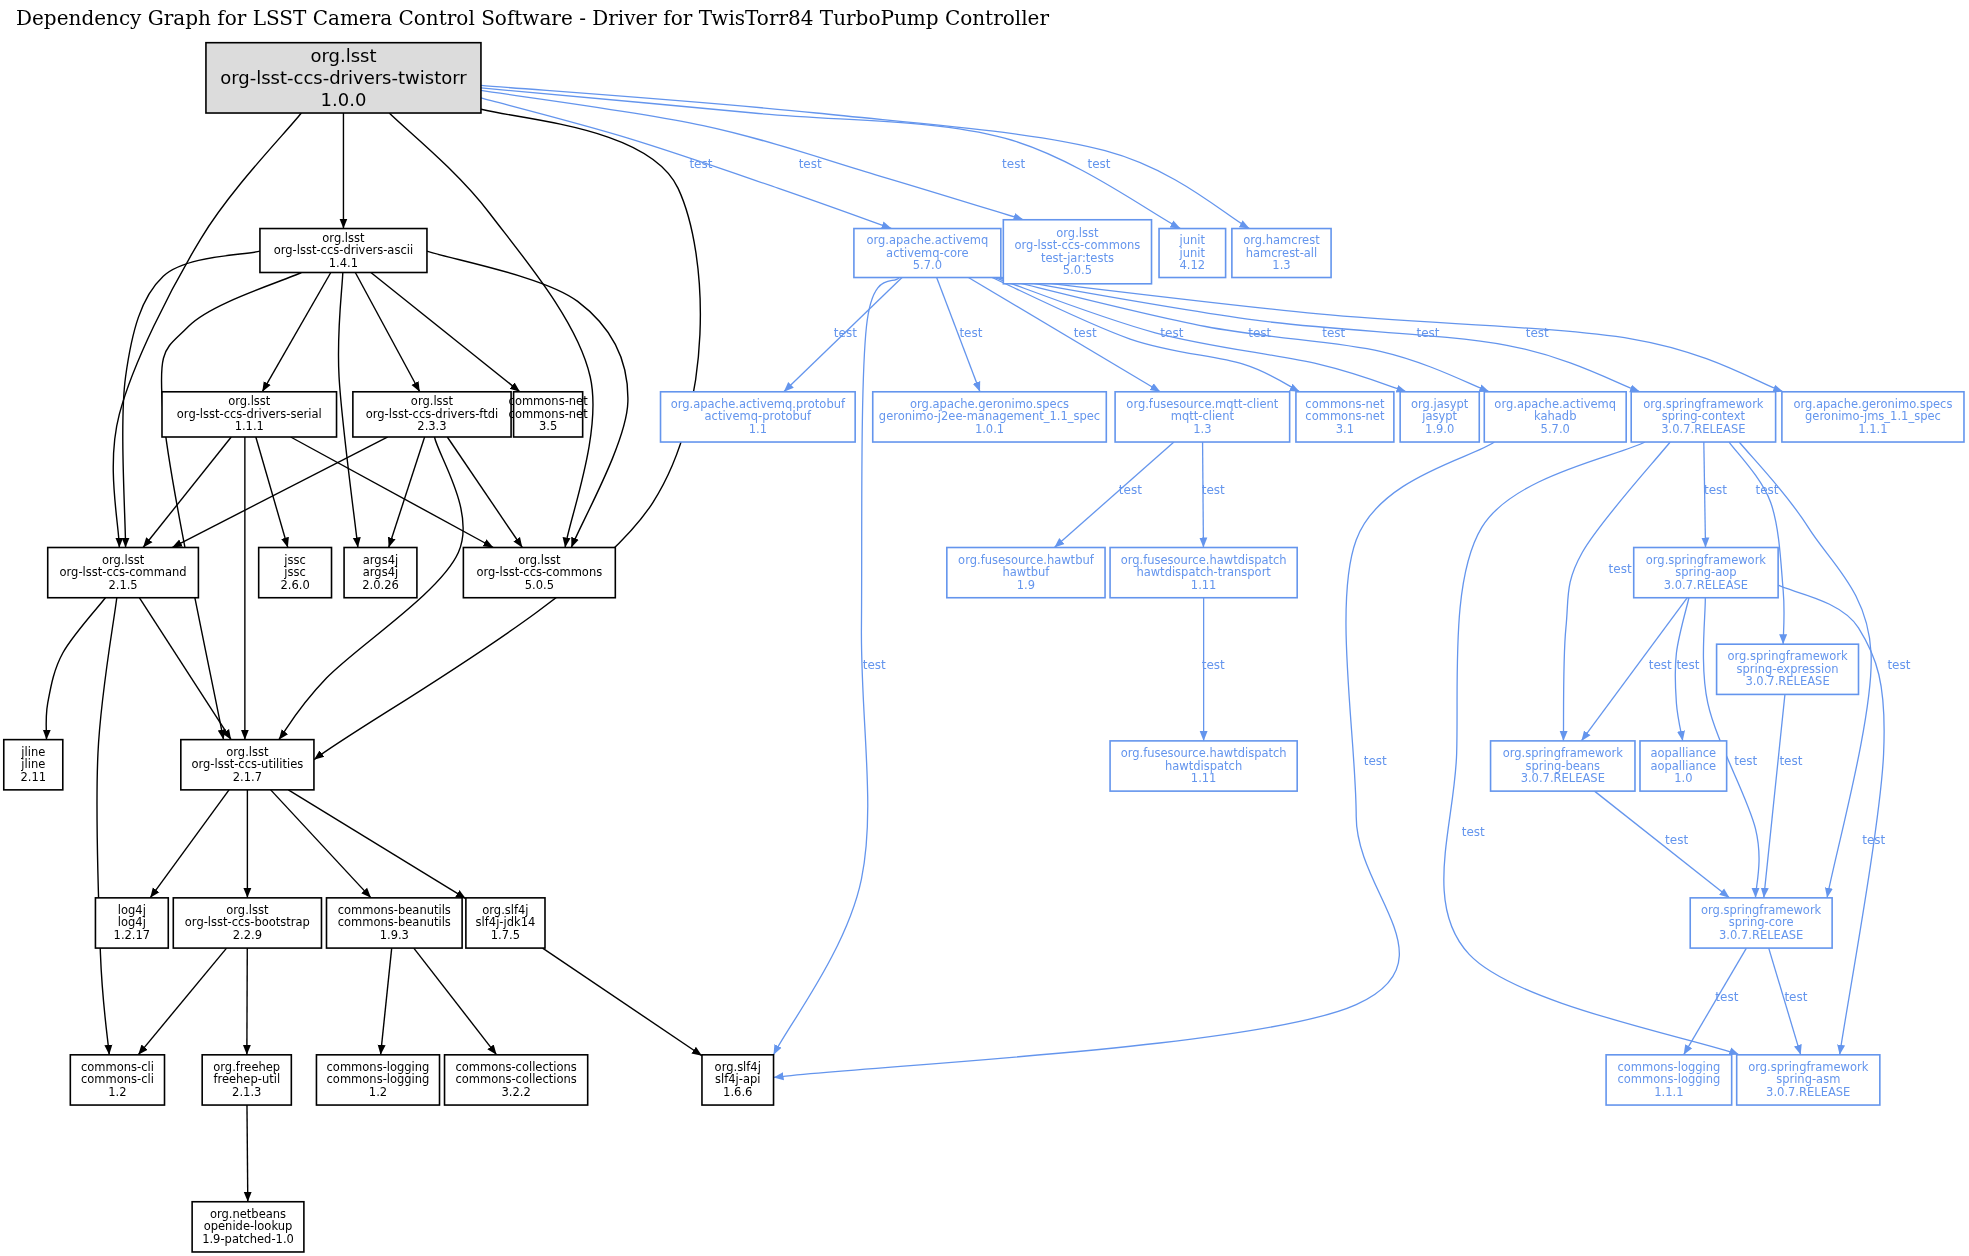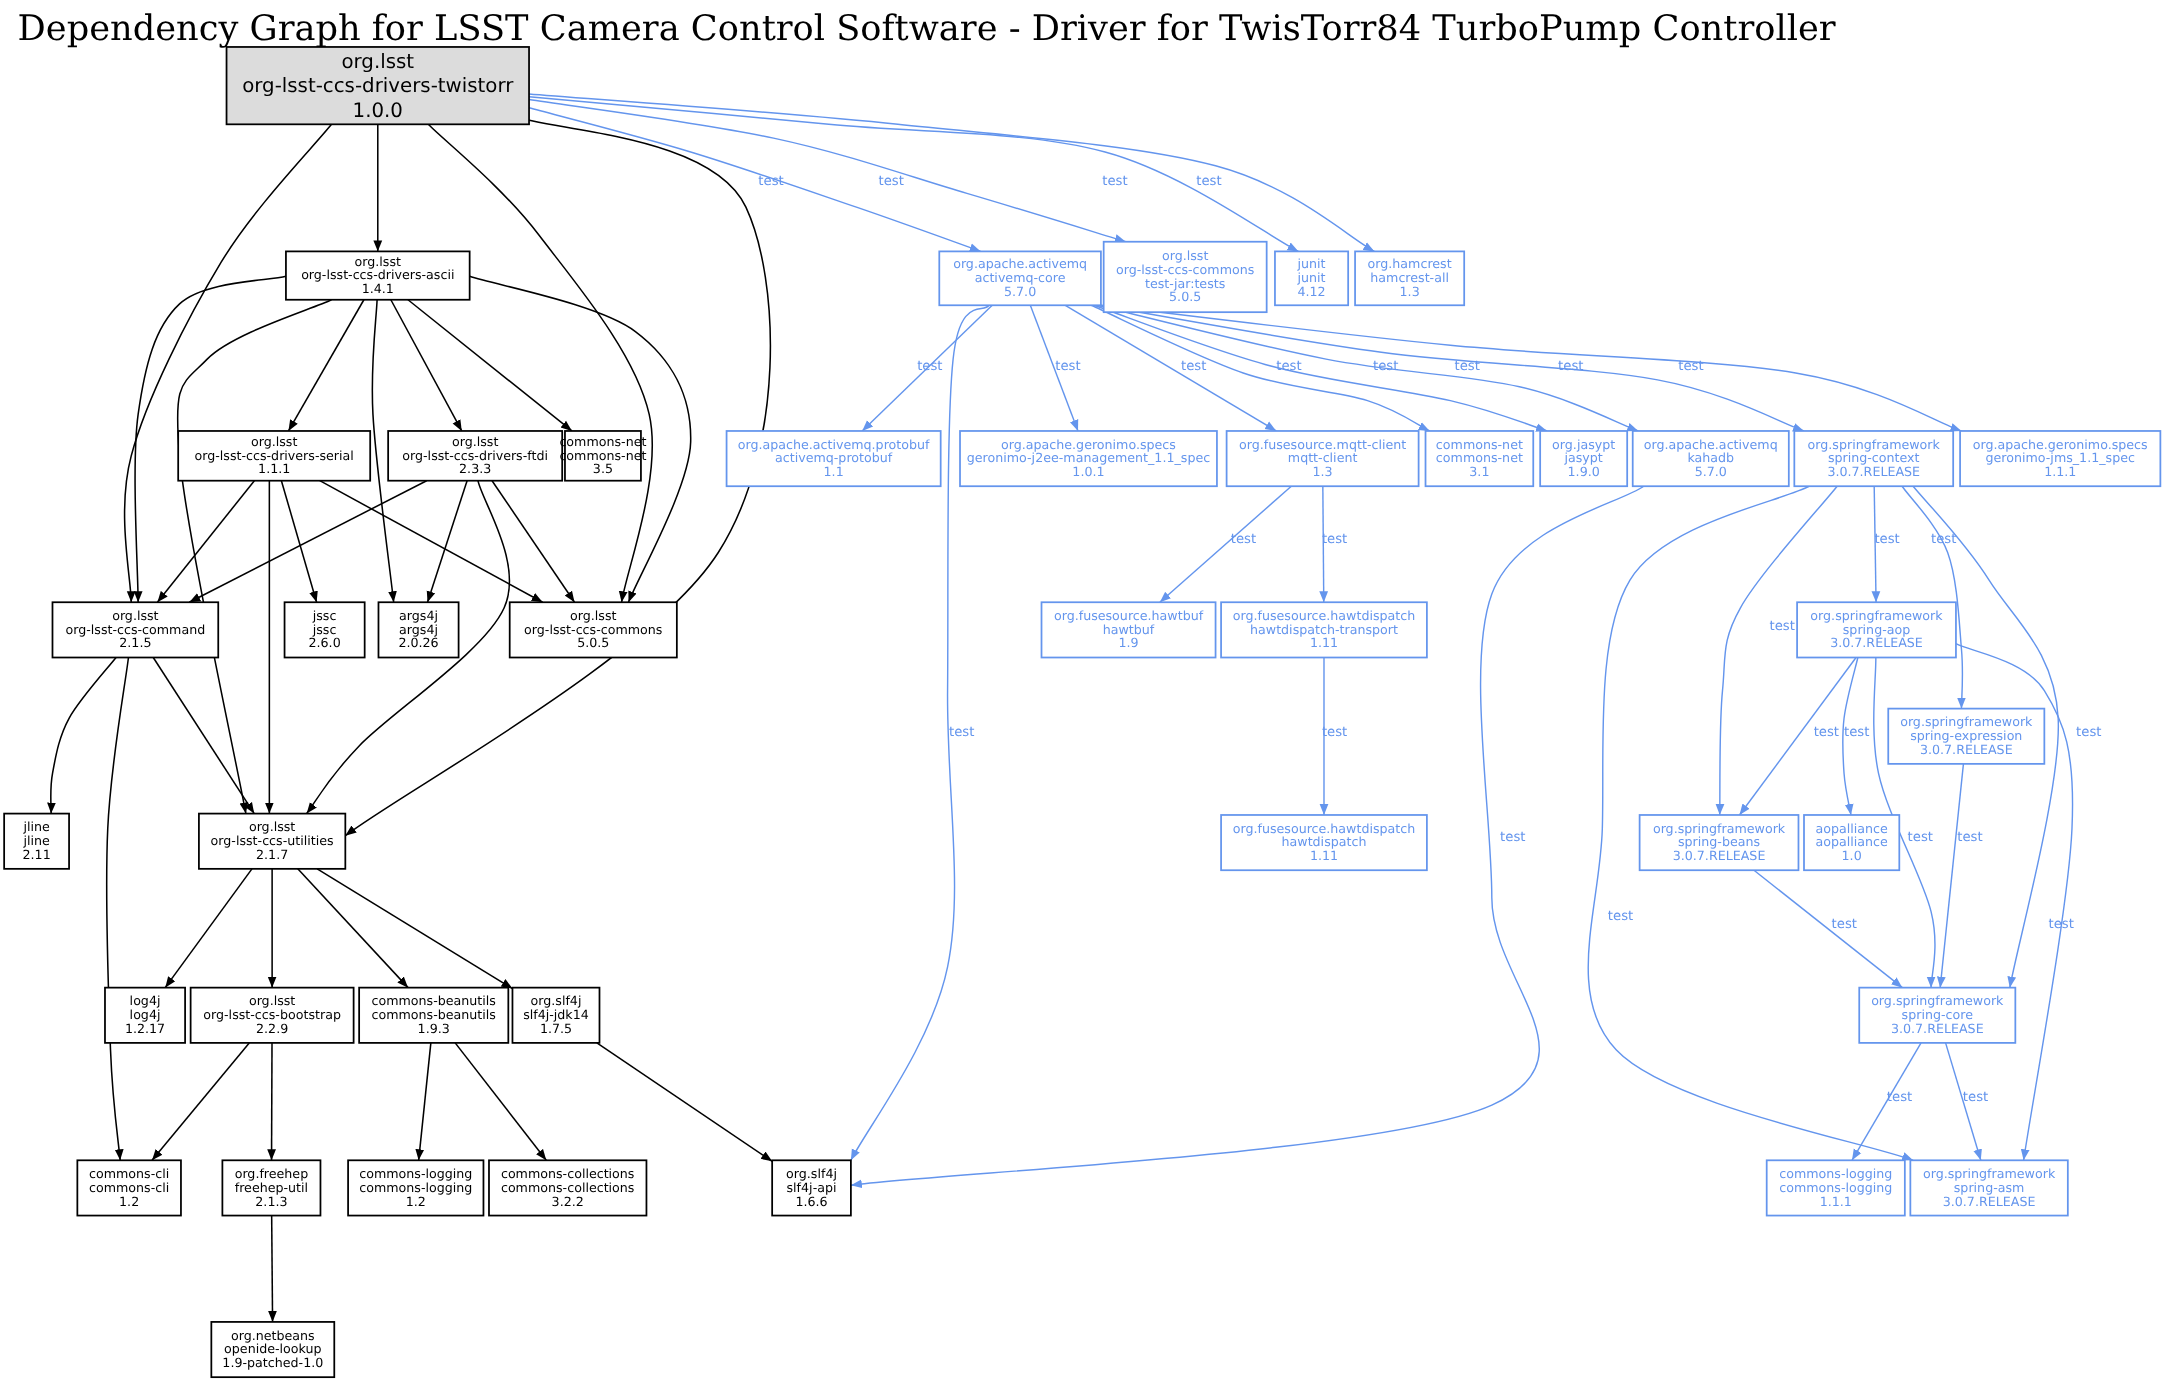--- a/index.html
+++ b/index.html
@@ -1,19 +1,19 @@
 <!DOCTYPE html>
 <html><head>
 <meta charset="utf-8">
 <style>
   html, body { margin:0; padding:0; background:#ffffff; }
   body { width:1969px; height:1256px; position:relative; overflow:hidden; }
   #title {
     position:absolute; left:16px; top:6px;
-    font-family:"DejaVu Serif", serif; font-size:32px; color:#000;
+    font-family:"DejaVu Serif", serif; font-size:20px; color:#000;
     white-space:nowrap;
   }
   svg#graph { position:absolute; left:0; top:0; }
   .node-rect { stroke-width:1.6; }
   .node-text { font-family:"DejaVu Sans", sans-serif; text-anchor:middle; }
   .edge-label { font-family:"DejaVu Sans", sans-serif; font-size:12px; }
 </style>
 </head>
 <body>
 

